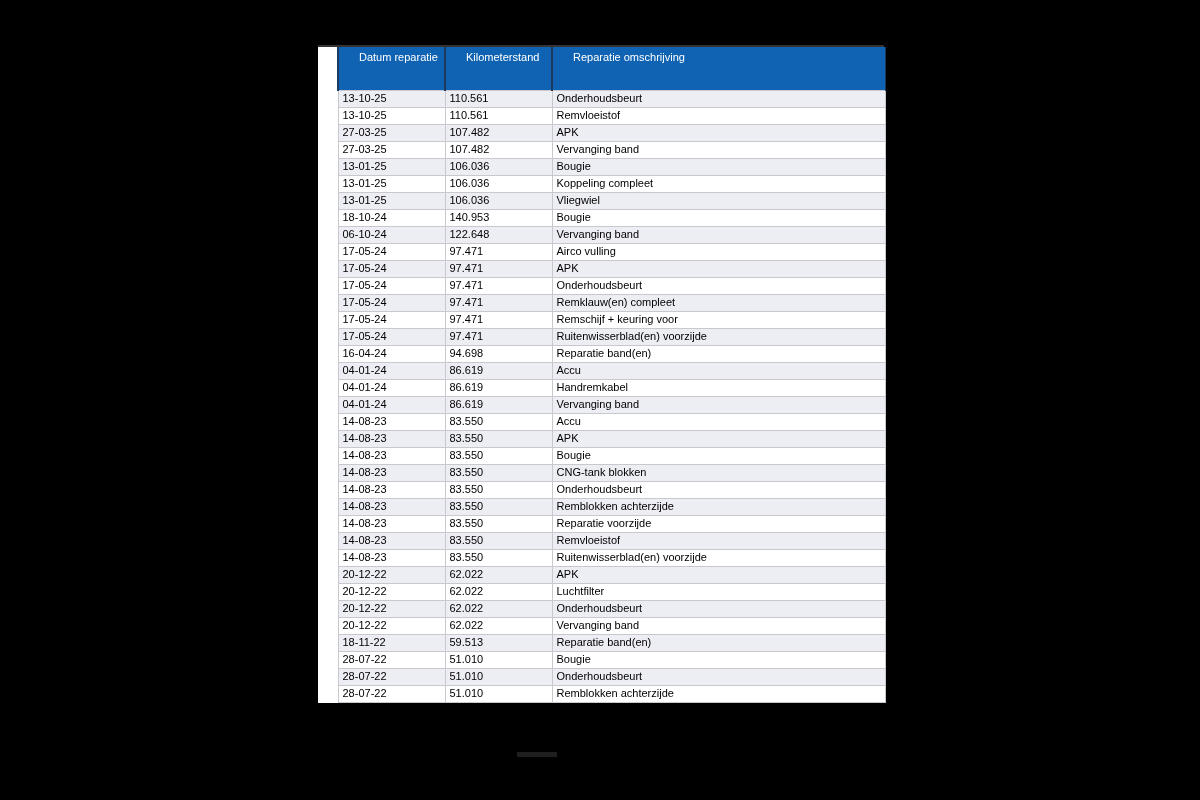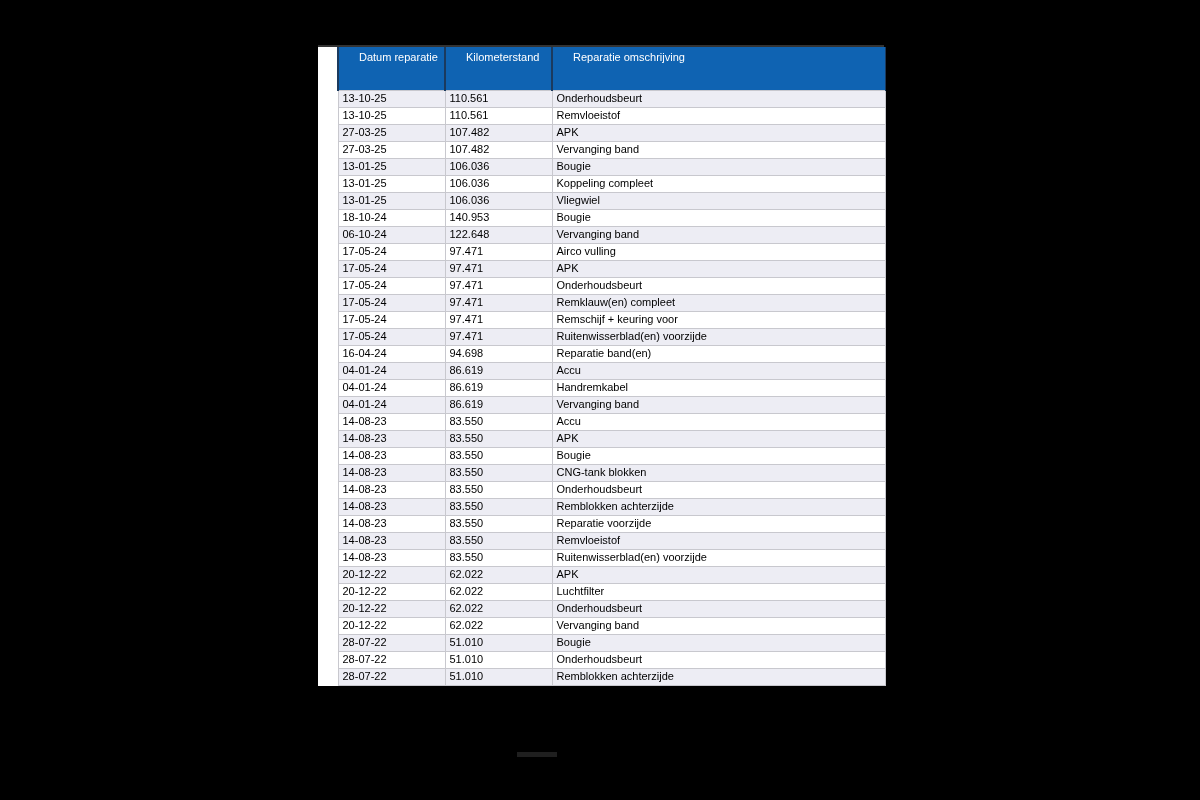--- a/index.html
+++ b/index.html
@@ -262,20 +262,25 @@
                 <td>20-12-22</td>
                 <td>62.022</td>
                 <td>Onderhoudsbeurt</td>
               </tr>
               <tr>
                 <td>20-12-22</td>
                 <td>62.022</td>
                 <td>Vervanging band</td>
               </tr>
               <tr>
+                <td>18-11-22</td>
+                <td>59.513</td>
+                <td>Reparatie band(en)</td>
+              </tr>
+              <tr>
                 <td>28-07-22</td>
                 <td>51.010</td>
                 <td>Bougie</td>
               </tr>
               <tr>
                 <td>28-07-22</td>
                 <td>51.010</td>
                 <td>Onderhoudsbeurt</td>
               </tr>
               <tr>

